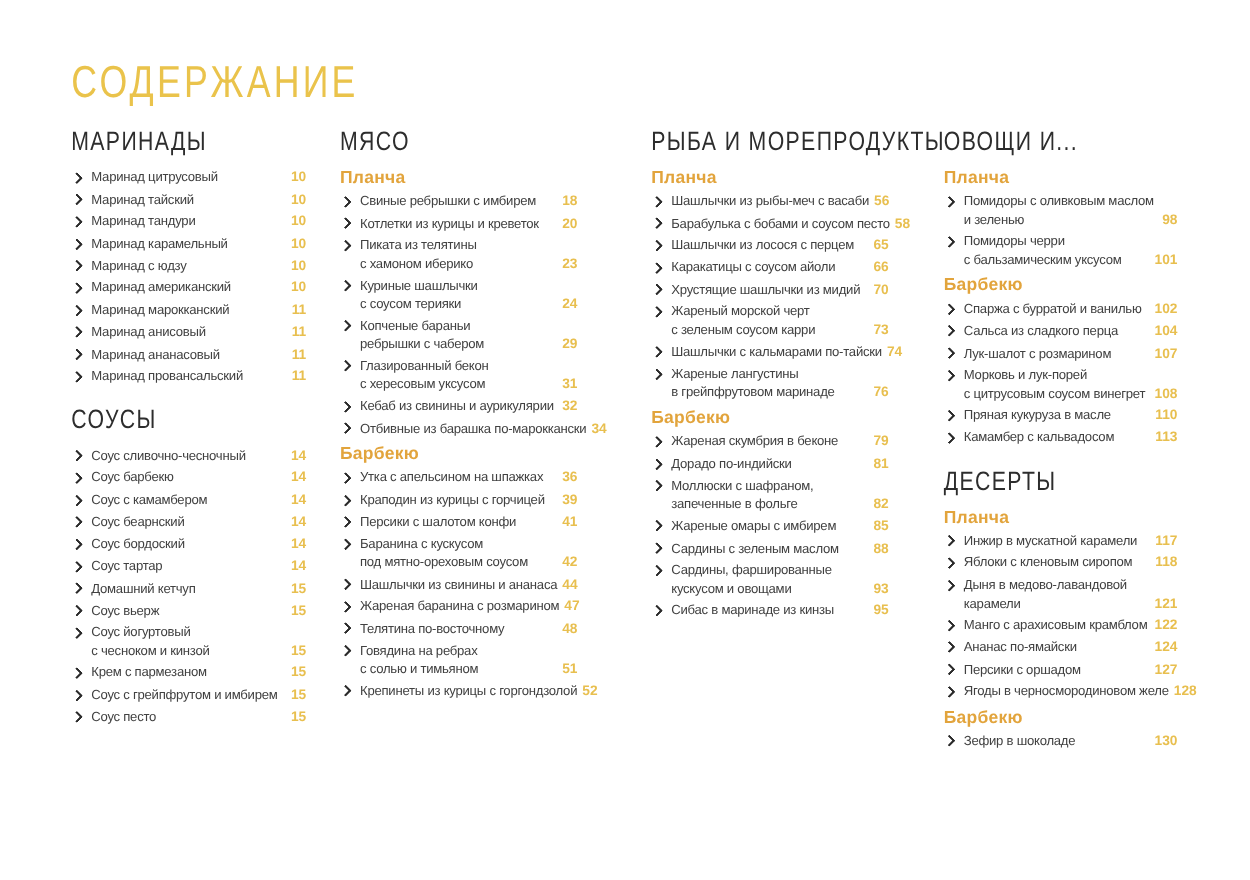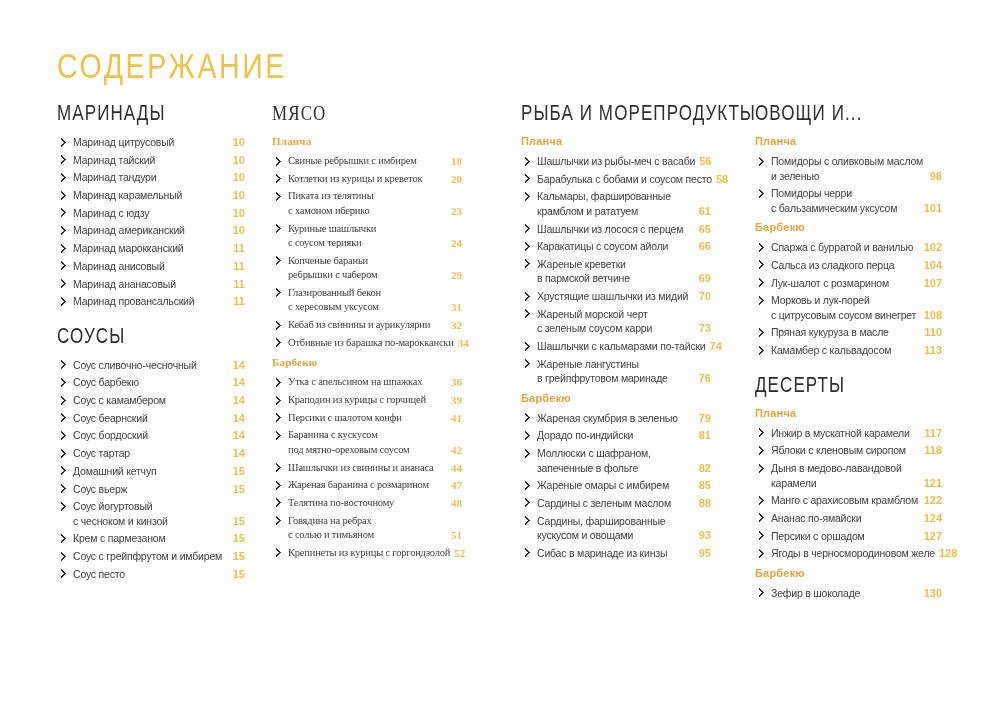--- a/index.html
+++ b/index.html
@@ -2,28 +2,28 @@
 <html><head>
 <meta charset="utf-8">
 <style>
   html,body{margin:0;padding:0;background:#fff;}
   body{font-family:"Liberation Sans","DejaVu Sans",sans-serif;}
   #page{position:relative;width:1000px;height:600px;background:#ffffff;overflow:hidden;}
   #title{position:absolute;left:57px;top:46px;margin:0;font-size:28px;font-weight:500;
          color:#eac34b;letter-spacing:2.5px;transform:scale(1.02,1.28);transform-origin:left top;white-space:nowrap;}
   .col{position:absolute;top:106px;}
   #col-1{left:57px;width:188px;}
-  #col-2{left:272px;width:190px;font-family:Liberation Serif, serif;}
+  #col-2{left:272px;width:190px;}
   #col-3{left:521px;width:190px;}
   #col-4{left:755px;width:187px;}
   .heading-row{display:flex;align-items:flex-end;justify-content:space-between;margin:20px 0 9px;}
   .heading-row:first-child{margin-top:0;}
   .heading{margin:0;font-size:17px;font-weight:500;color:#2d2d2d;letter-spacing:1.1px;white-space:nowrap;
            transform:scale(1,1.25);transform-origin:left bottom;}
-  .subheading{font-size:11px;font-weight:700;color:#e2a43c;line-height:13px;margin:6px 0 6px;letter-spacing:.2px;}
+  .subheading{font-size:14px;font-weight:700;color:#e2a43c;line-height:13px;margin:6px 0 6px;letter-spacing:.2px;}
   .item{display:flex;position:relative;margin-bottom:3.2px;}
   .bullet{position:absolute;left:1px;top:3.5px;width:5px;height:5px;border-top:2px solid #2b2b2b;
           border-right:2px solid #2b2b2b;transform:rotate(45deg);border-radius:1px;}
   .label{flex:1;padding-left:16px;font-size:10.5px;letter-spacing:-0.2px;line-height:14.5px;color:#414141;white-space:nowrap;}
   .num{align-self:flex-end;font-size:11px;font-weight:700;color:#e8bf4f;line-height:14.5px;padding-left:4px;}
   .heading-num{font-size:14px;font-weight:700;color:#e8bf4f;line-height:15px;}
   #spatula{position:absolute;left:90px;top:584px;}
 </style>
 </head>
 <body>
@@ -251,40 +251,30 @@
         <span class="label">Шашлычки из рыбы-меч с васаби</span>
         <span class="num">56</span>
       </div>
       <div class="item">
         <span class="bullet"></span>
         <span class="label">Барабулька с бобами и соусом песто</span>
         <span class="num">58</span>
       </div>
       <div class="item">
         <span class="bullet"></span>
-        <span class="label">Кальмары, фаршированные<br>крамблом и рататуем</span>
-        <span class="num">61</span>
-      </div>
-      <div class="item">
-        <span class="bullet"></span>
         <span class="label">Шашлычки из лосося с перцем</span>
         <span class="num">65</span>
       </div>
       <div class="item">
         <span class="bullet"></span>
         <span class="label">Каракатицы с соусом айоли</span>
         <span class="num">66</span>
       </div>
       <div class="item">
         <span class="bullet"></span>
-        <span class="label">Жареные креветки<br>в пармской ветчине</span>
-        <span class="num">69</span>
-      </div>
-      <div class="item">
-        <span class="bullet"></span>
         <span class="label">Хрустящие шашлычки из мидий</span>
         <span class="num">70</span>
       </div>
       <div class="item">
         <span class="bullet"></span>
         <span class="label">Жареный морской черт<br>с зеленым соусом карри</span>
         <span class="num">73</span>
       </div>
       <div class="item">
         <span class="bullet"></span>
@@ -292,21 +282,21 @@
         <span class="num">74</span>
       </div>
       <div class="item">
         <span class="bullet"></span>
         <span class="label">Жареные лангустины<br>в грейпфрутовом маринаде</span>
         <span class="num">76</span>
       </div>
       <div class="subheading">Барбекю</div>
       <div class="item">
         <span class="bullet"></span>
-        <span class="label">Жареная скумбрия в зеленью</span>
+        <span class="label">Жареная скумбрия в беконе</span>
         <span class="num">79</span>
       </div>
       <div class="item">
         <span class="bullet"></span>
         <span class="label">Дорадо по-индийски</span>
         <span class="num">81</span>
       </div>
       <div class="item">
         <span class="bullet"></span>
         <span class="label">Моллюски с шафраном,<br>запеченные в фольге</span>

